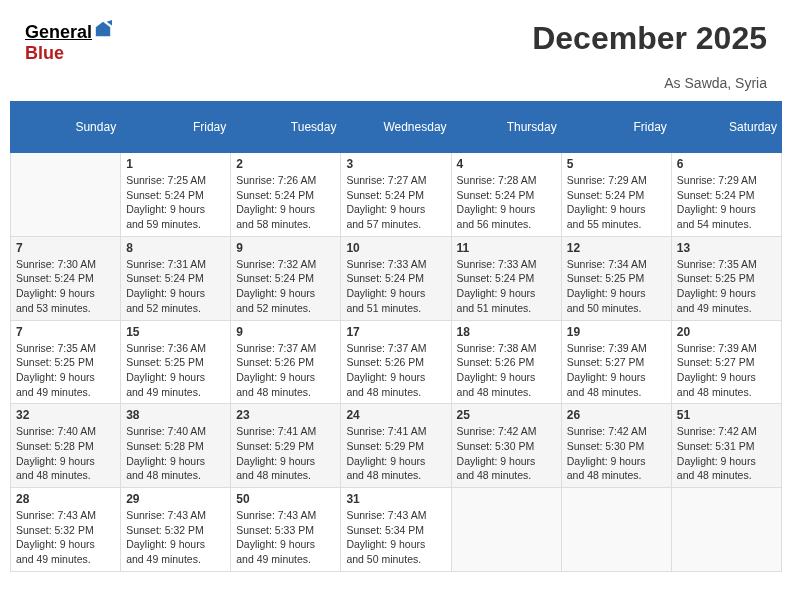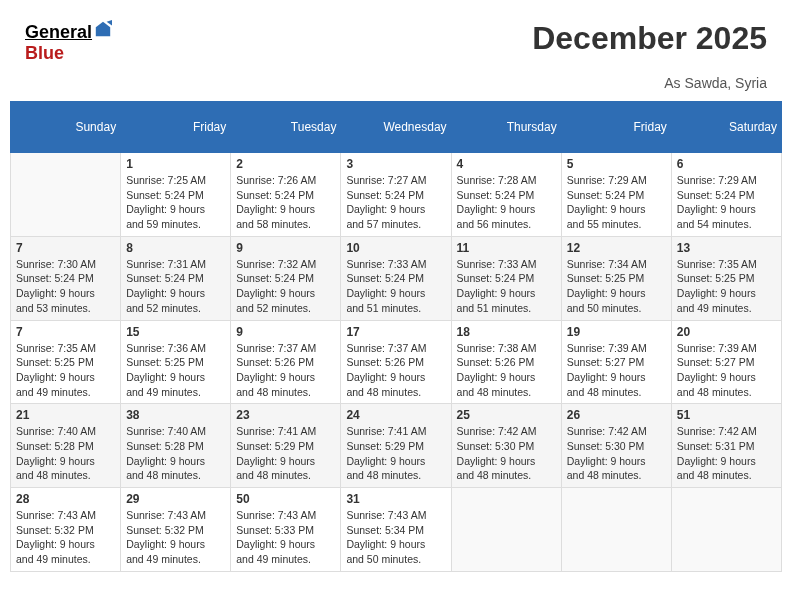--- a/index.html
+++ b/index.html
@@ -205,21 +205,21 @@
           <span class="date-num">19</span>
           <div class="cell-info">Sunrise: 7:39 AM<br>Sunset: 5:27 PM<br>Daylight: 9 hours<br>and 48 minutes.</div>
         </td>
         <td>
           <span class="date-num">20</span>
           <div class="cell-info">Sunrise: 7:39 AM<br>Sunset: 5:27 PM<br>Daylight: 9 hours<br>and 48 minutes.</div>
         </td>
       </tr>
       <tr>
         <td>
-          <span class="date-num">21</span>
+          <span class="date-num">32</span>
           <div class="cell-info">Sunrise: 7:40 AM<br>Sunset: 5:28 PM<br>Daylight: 9 hours<br>and 48 minutes.</div>
         </td>
         <td>
           <span class="date-num">38</span>
           <div class="cell-info">Sunrise: 7:40 AM<br>Sunset: 5:28 PM<br>Daylight: 9 hours<br>and 48 minutes.</div>
         </td>
         <td>
           <span class="date-num">23</span>
           <div class="cell-info">Sunrise: 7:41 AM<br>Sunset: 5:29 PM<br>Daylight: 9 hours<br>and 48 minutes.</div>
         </td>

